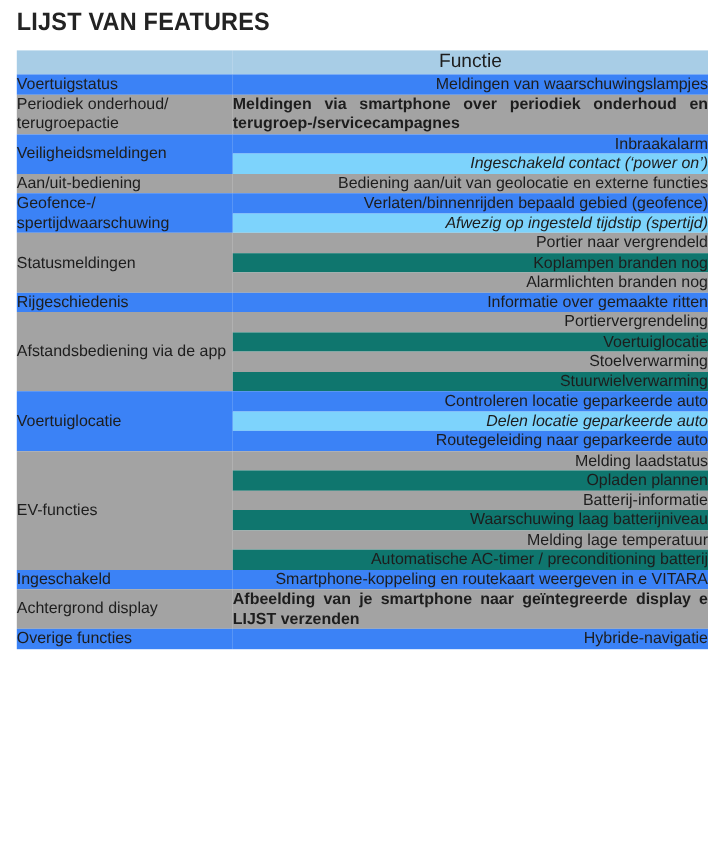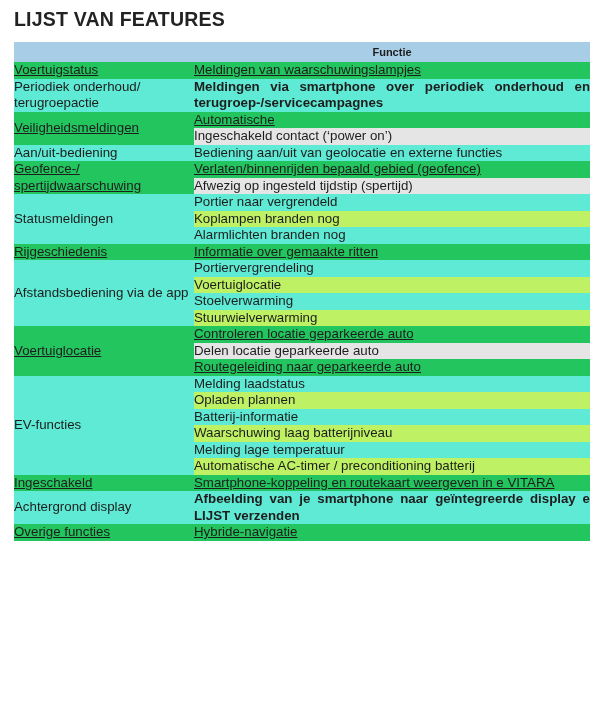--- a/index.html
+++ b/index.html
@@ -58,22 +58,22 @@
   #feature-table td {
     padding: 0;
     margin: 0;
     vertical-align: middle;
     border: 0;
   }
 
   .hdr-cell {
     background: #a8cde6;
     text-align: center;
-    font-weight: bold;
-    font-size: 11px;
+    font-weight: normal;
+    font-size: 16px;
     color: #1d1d1d;
     height: 20px;
     line-height: 20px;
     border-bottom: 1px solid #ffffff;
   }
 
   
   .cat-cell {
     padding: 2px 6px 2px 8px;
     line-height: 16.5px;
@@ -81,33 +81,34 @@
     border-right: 2px solid #ffffff;
     border-bottom: 1px solid #ffffff;
   }
 
   
   .fun-cell {
     padding: 2px 6px 2px 9px;
     line-height: 16.5px;
     color: #1d1d1d;
     border-bottom: 1px solid #ffffff;
+    text-align: right;
   }
 
   .fun-cell.justify {
     text-align: justify;
     text-align-last: left;
     font-weight: bold;
   }
 
   
-  .band-gray  { background: #22c55e; text-decoration: underline; }
-  .band-blue  { background: #5eead4; }
-  .band-gray-sub { background: #e5e5e5; }
-  .band-blue-sub { background: #bef264; }
+  .band-gray  { background: #3b82f6; }
+  .band-blue  { background: #a3a3a3; }
+  .band-gray-sub { background: #7dd3fc; font-style: italic; }
+  .band-blue-sub { background: #0f766e; }
 
   tr:last-child .cat-cell,
   tr:last-child .fun-cell { border-bottom: 1px solid #ffffff; }
 </style>
 </head>
 <body>
 
 <div id="page">
 
   <div id="page-title">LIJST VAN FEATURES</div>
@@ -127,21 +128,21 @@
         <tr>
           <td class="cat-cell band-gray" rowspan="1">Voertuigstatus</td>
           <td class="fun-cell band-gray">Meldingen van waarschuwingslampjes</td>
         </tr>
         <tr>
           <td class="cat-cell band-blue" rowspan="1">Periodiek onderhoud/ terugroepactie</td>
           <td class="fun-cell band-blue justify">Meldingen via smartphone over periodiek onderhoud en terugroep-/servicecampagnes</td>
         </tr>
         <tr>
           <td class="cat-cell band-gray" rowspan="2">Veiligheidsmeldingen</td>
-          <td class="fun-cell band-gray">Automatische</td>
+          <td class="fun-cell band-gray">Inbraakalarm</td>
         </tr>
         <tr>
           <td class="fun-cell band-gray-sub">Ingeschakeld contact (‘power on’)</td>
         </tr>
         <tr>
           <td class="cat-cell band-blue" rowspan="1">Aan/uit-bediening</td>
           <td class="fun-cell band-blue">Bediening aan/uit van geolocatie en externe functies</td>
         </tr>
         <tr>
           <td class="cat-cell band-gray" rowspan="2">Geofence-/ spertijdwaarschuwing</td>

